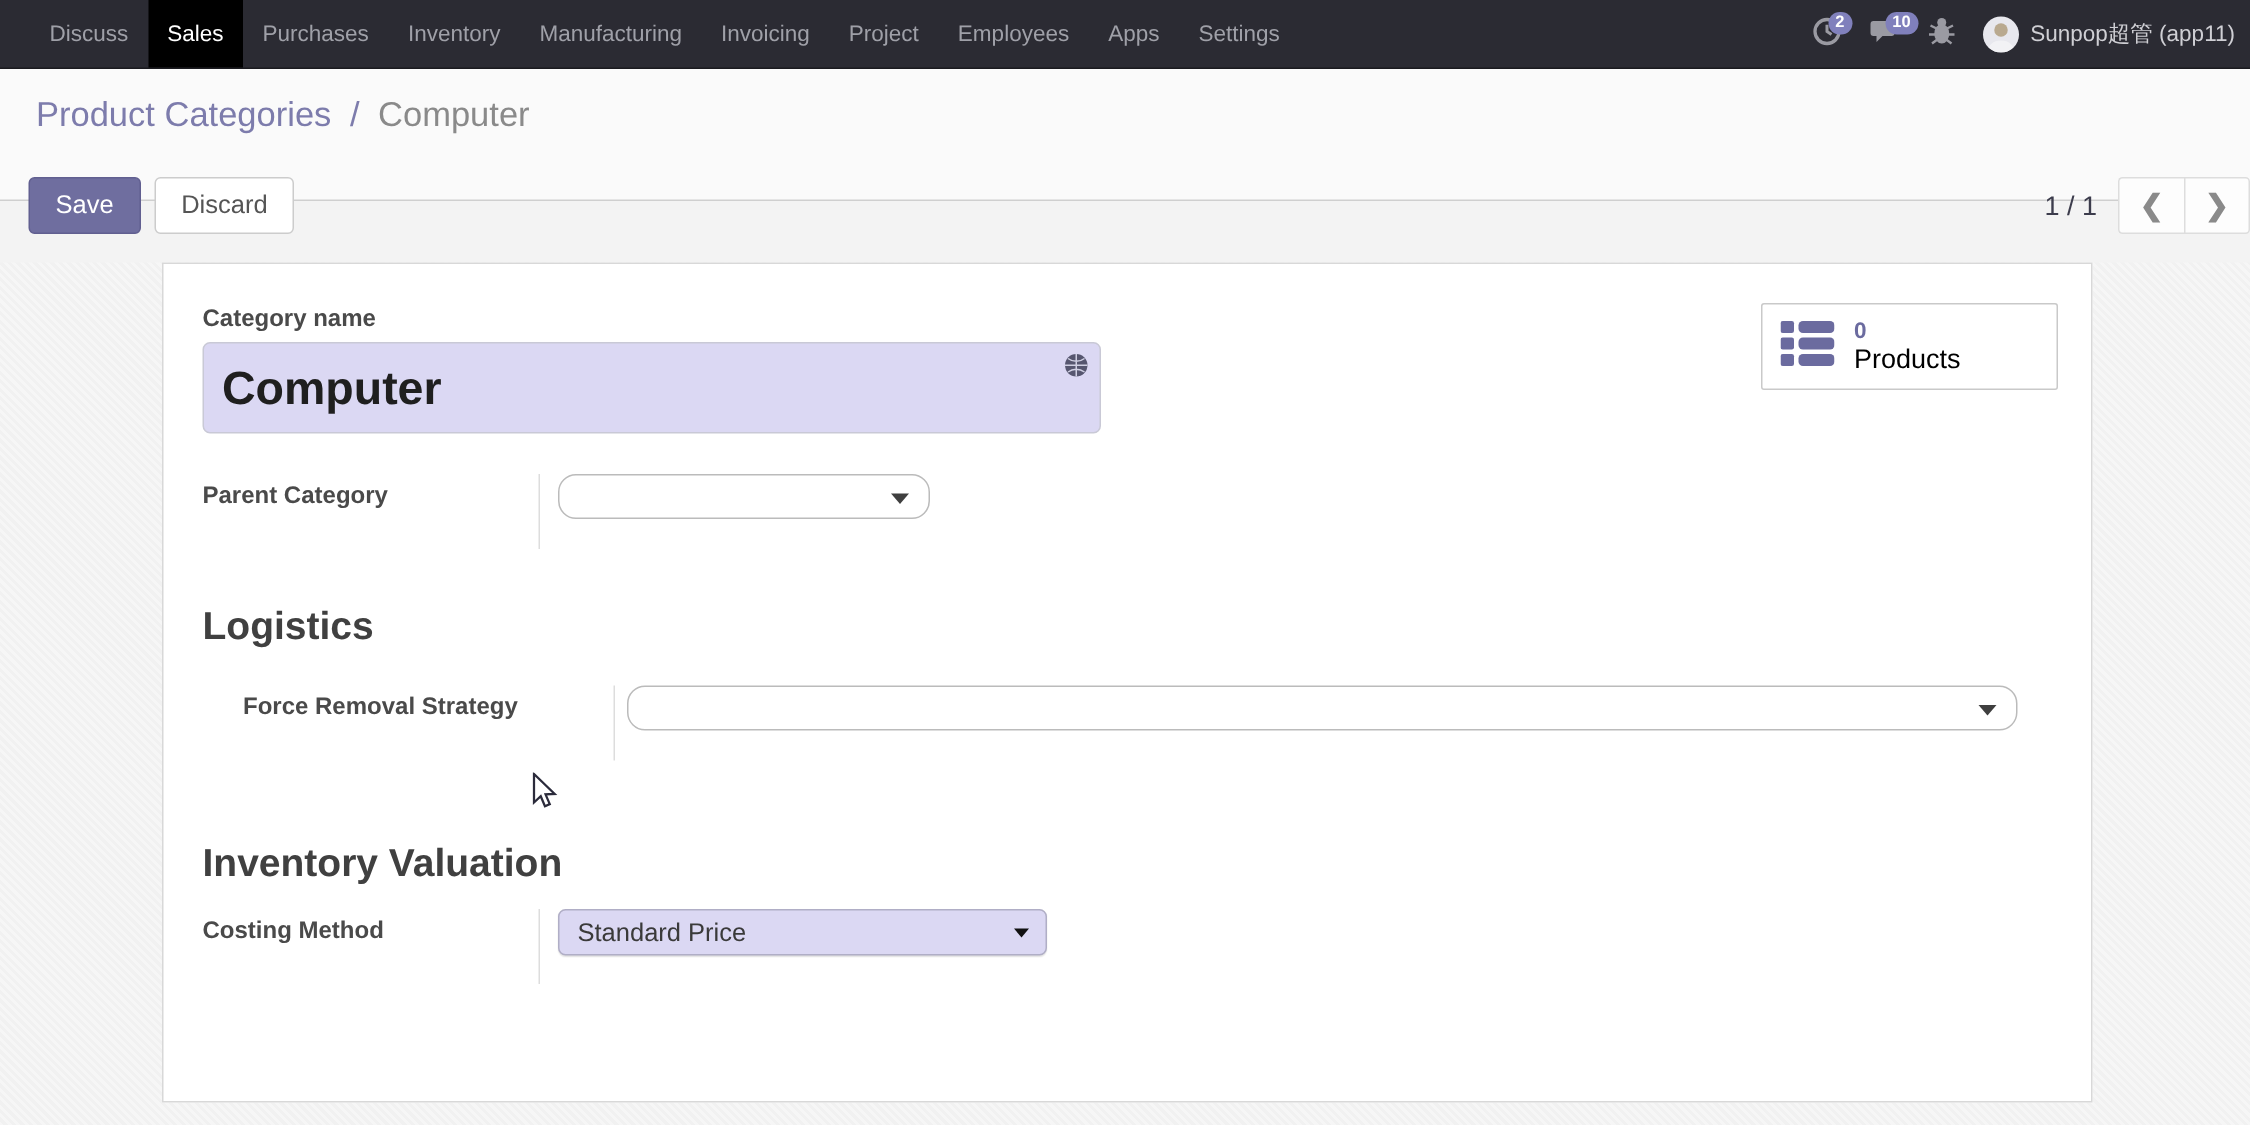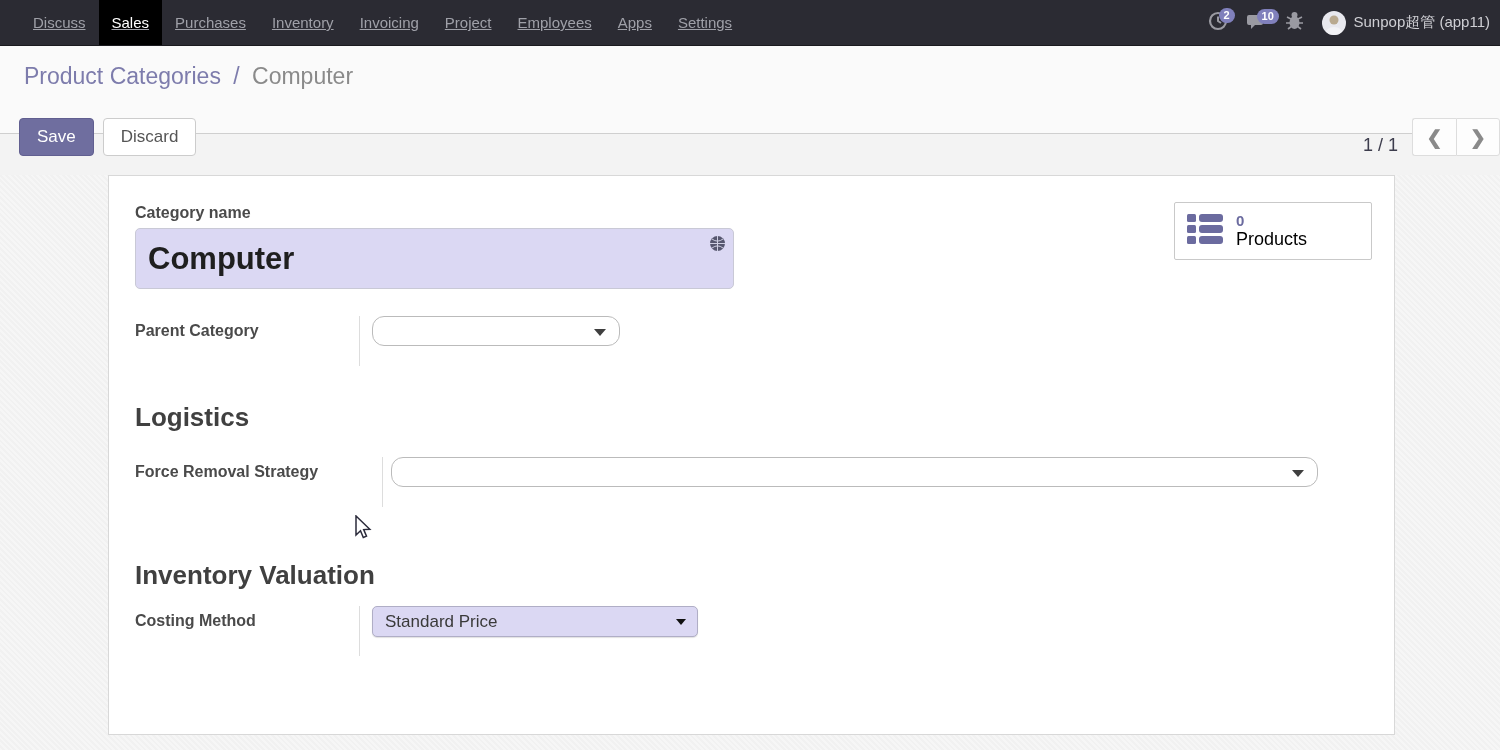--- a/index.html
+++ b/index.html
@@ -3,21 +3,21 @@
 <meta charset="utf-8">
 <style>
   * { margin:0; padding:0; box-sizing:border-box; }
   html,body { width:1500px; height:750px; overflow:hidden;
     font-family:"Liberation Sans", sans-serif; background:#f3f3f3; }
 
   
   .navbar { height:46px; background:#2b2b33; display:flex;
     justify-content:space-between; align-items:stretch; color:#9fa0a8;
     font-size:15px; border-bottom:1px solid #1a1a1f; }
-  .nav-left { display:flex; align-items:stretch; padding-left:20px;text-decoration:underline; }
+  .nav-left { display:flex; align-items:stretch; padding-left:20px; }
   .nav-item { display:flex; align-items:center; padding:0 13px; color:#9fa0a8;
     cursor:pointer; text-decoration:none; white-space:nowrap; }
   .nav-item.active { background:#000; color:#fff; }
   .nav-right { display:flex; align-items:center; gap:18px; padding-right:10px; }
   .icon-wrap { position:relative; display:inline-flex; align-items:center; cursor:pointer; }
   .badge { position:absolute; top:-3px; left:11px; background:#8080bc; color:#fff;
     font-size:11px; line-height:15px; border-radius:8px; padding:0 5px;
     font-weight:bold; min-width:16px; text-align:center; }
   .user-menu { display:flex; align-items:center; gap:8px; cursor:pointer; color:#cfcfd4; }
   .avatar { width:24px; height:24px; border-radius:50%; background:#e8e8ee; overflow:hidden;
@@ -30,21 +30,21 @@
   .breadcrumb { padding:17px 0 0 24px; font-size:23px; }
   .breadcrumb a { color:#7d7cac; text-decoration:none; cursor:pointer; }
   .breadcrumb .sep { color:#7d7cac; margin:0 6px; }
   .breadcrumb .current { color:#8a8a8a; }
   .cp-bottom { position:absolute; left:19px; right:0; top:72px; display:flex;
     align-items:center; }
   .btn { font-family:"Liberation Sans", sans-serif; font-size:17px; border-radius:4px;
     padding:8px 17px; cursor:pointer; }
   .btn-save { background:#6f6e9f; border:1px solid #615f90; color:#fff; margin-right:9px; }
   .btn-discard { background:#fff; border:1px solid #ccc; color:#555; }
-  .pager { margin-left:auto; display:flex; align-items:flex-end; gap:14px; }
+  .pager { margin-left:auto; display:flex; align-items:center; gap:14px; }
   .pager-count { font-size:18px; color:#3c3c4c; }
   .pager-buttons { display:flex; }
   .pager-btn { width:44px; height:38px; background:#fdfdfd; border:1px solid #ddd;
     display:flex; align-items:center; justify-content:center; cursor:pointer;
     color:#8a8a8a; font-size:19px; font-weight:bold; }
   .pager-btn.prev { border-radius:3px 0 0 3px; border-right:none; }
   .pager-btn.next { border-radius:0 3px 3px 0; }
 
   
   .content { position:relative; height:578px;
@@ -78,41 +78,42 @@
   .dd-parent { width:248px; margin-left:12px; }
   .dd-wide { width:927px; margin-left:8px; }
   .caret { position:absolute; right:13px; top:12px; width:0; height:0;
     border-left:6px solid transparent; border-right:6px solid transparent;
     border-top:7px solid #3f3f3f; }
   .caret.black { border-top-color:#111; }
 
   .section-title { color:#404040; font-size:26px; font-weight:bold; }
   .sec-logistics { margin-top:36px; }
   .sec-valuation { margin-top:53px; }
-  .row-force { margin-top:24px; }
+  .row-force { margin-top:24px;justify-content:center; }
   .row-costing { margin-top:15px; }
 
   .select-costing { position:relative; width:326px; height:31px; margin-left:12px;
     background:#dbd8f3; border:1px solid #b0aec6; border-radius:5px; cursor:pointer;
     display:flex; align-items:center; padding-left:12px; font-size:17px; color:#3a3a3a;
     box-shadow:0 1px 1px rgba(0,0,0,.12); }
   .select-costing .caret { top:12px; right:11px; border-left-width:5px;
     border-right-width:5px; border-top-width:6px; }
 
   .cursor-arrow { position:absolute; left:354px; top:340px; pointer-events:none; }
 </style>
 </head>
 <body>
 
 <nav class="navbar">
   <div class="nav-left">
     <a class="nav-item">Discuss</a>
     <a class="nav-item active">Sales</a>
     <a class="nav-item">Purchases</a>
     <a class="nav-item">Inventory</a>
+    <a class="nav-item">Manufacturing</a>
     <a class="nav-item">Invoicing</a>
     <a class="nav-item">Project</a>
     <a class="nav-item">Employees</a>
     <a class="nav-item">Apps</a>
     <a class="nav-item">Settings</a>
   </div>
   <div class="nav-right">
     <span class="icon-wrap">
       <span>
         <svg width="20" height="20" viewBox="0 0 20 20">

